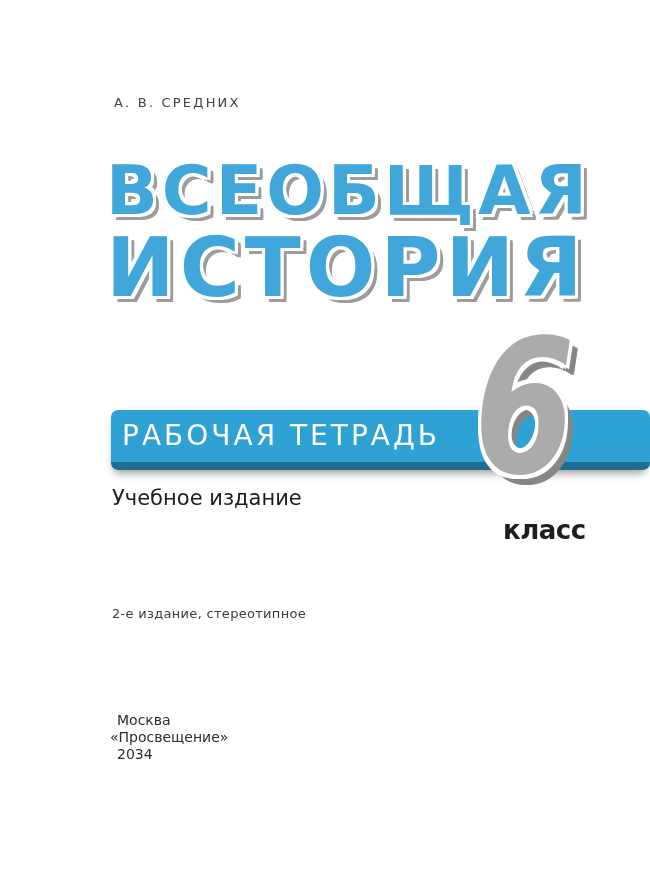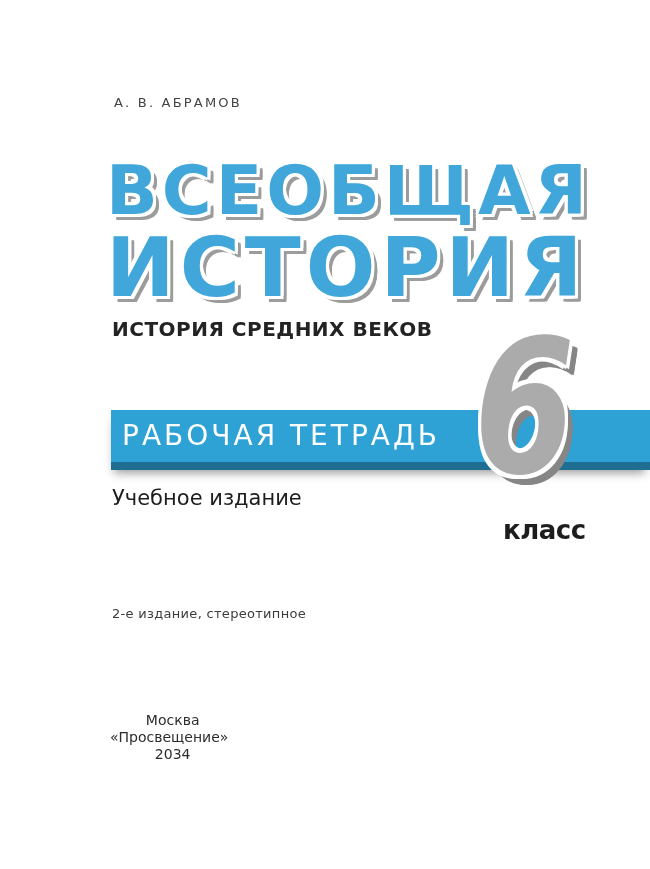--- a/index.html
+++ b/index.html
@@ -65,20 +65,21 @@
     position: absolute;
     left: 111px;
     top: 410px;
     width: 539px;
     height: 60px;
     background: linear-gradient(to bottom,
       #2ea2d5 0, #2ea2d5 52px,
       #1f6d90 52px, #1f6d90 60px);
     box-shadow: -1px 7px 9px -4px rgba(30, 30, 30, 0.45);
     z-index: 1;
+    border-radius: 7px;
   }
   .band-label {
     display: block;
     height: 52px;
     line-height: 52px;
     padding-left: 11px;
     font-size: 28px;
     letter-spacing: 3px;
     color: #ffffff;
     white-space: nowrap;
@@ -135,34 +136,33 @@
 
   
   .imprint {
     position: absolute;
     left: 110px;
     top: 712px;
     font-size: 14px;
     line-height: 17px;
     color: #2c2c2c;
   }
-  .imprint .indent { padding-left: 7px; text-align: center; }
+  .imprint .indent { padding-left: 7px; }
 </style>
 </head>
 <body>
 
 <div class="page">
 
-  <div class="author">А. В. АБРАМОВ</div>
+  <div class="author">А. В. СРЕДНИХ</div>
 
   <div class="title-line title-line-2">ИСТОРИЯ</div>
 
   <div class="title-line title-line-1">ВСЕОБЩАЯ</div>
 
-  <div class="subtitle">ИСТОРИЯ СРЕДНИХ ВЕКОВ</div>
 
   <div class="band">
     <span class="band-label">РАБОЧАЯ ТЕТРАДЬ</span>
   </div>
 
   <div class="grade-number">6</div>
 
   <div class="grade-word">класс</div>
 
   <div class="edition-type">Учебное издание</div>

